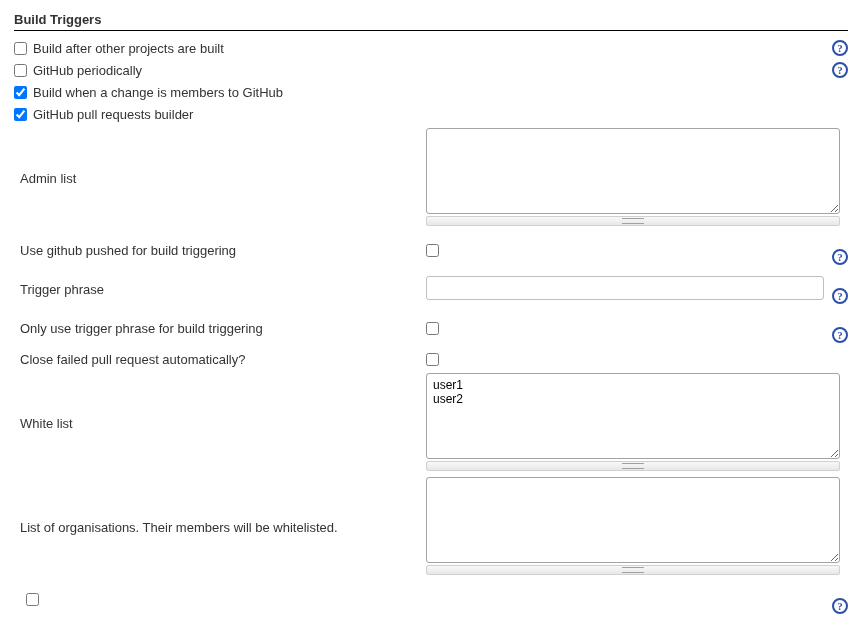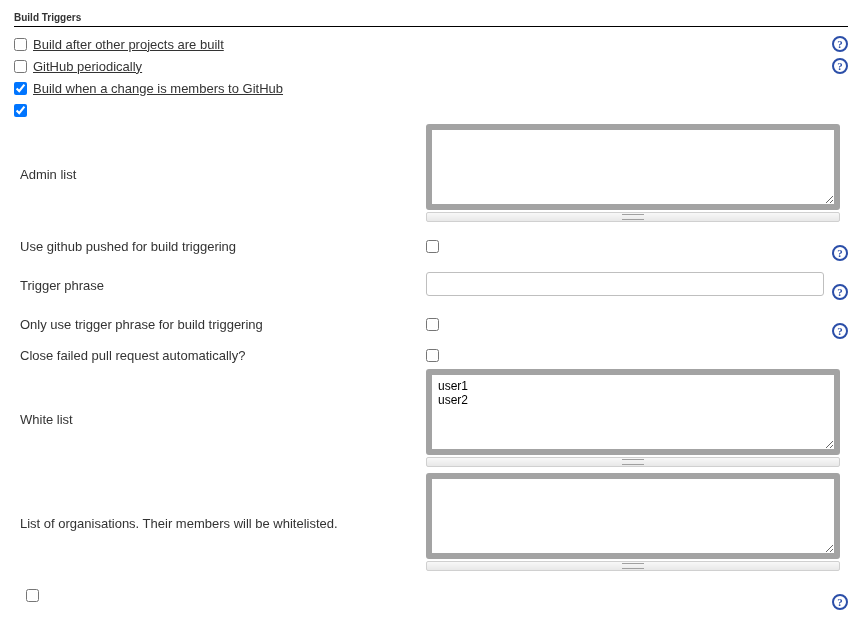--- a/index.html
+++ b/index.html
@@ -10,34 +10,33 @@
     font-size: 13px;
     color: #333;
     background: #fff;
     width: 862px;
   }
   .section-title {
     font-weight: bold;
     border-bottom: 1px solid #000;
     padding-bottom: 3px;
     margin-bottom: 6px;
-    font-size: 10px;
+    font-size: 13px;
   }
   .trigger-row {
     display: flex;
     align-items: center;
     padding: 2px 0;
     min-height: 22px;
   }
   .trigger-row input[type="checkbox"] {
     margin: 0 6px 0 0;
   }
   .trigger-row .label {
     flex: 0 0 auto;
-    text-decoration: underline;
   }
   .trigger-row .spacer {
     flex: 1 1 auto;
   }
   .help-icon {
     flex: 0 0 auto;
     margin-left: 8px;
   }
   .help-icon svg { display: block; }
   .nested {
@@ -56,21 +55,21 @@
   }
   .field-control {
     flex: 1 1 auto;
     display: flex;
     align-items: flex-start;
     position: relative;
   }
   .field-control textarea {
     width: 100%;
     min-height: 86px;
-    border: 6px solid #a3a3a3;
+    border: 1px solid #a3a3a3;
     border-radius: 3px;
     padding: 4px 6px;
     font-family: "Helvetica Neue", Helvetica, Arial, sans-serif;
     font-size: 12px;
     resize: both;
     background: #fff;
   }
   .field-control input[type="text"] {
     width: 100%;
     height: 24px;
@@ -145,20 +144,21 @@
 </div>
 
 <div class="trigger-row">
   <input type="checkbox" checked="" style="">
   <span class="label">Build when a change is members to GitHub</span>
   <span class="spacer"></span>
 </div>
 
 <div class="trigger-row">
   <input type="checkbox" checked="" style="">
+  <span class="label">GitHub pull requests builder</span>
   <span class="spacer"></span>
 </div>
 
 <div class="nested">
 
   <div class="field-row">
     <div class="field-label">Admin list</div>
     <div class="field-control">
       <div class="ta-wrap">
         <textarea style=""></textarea>

